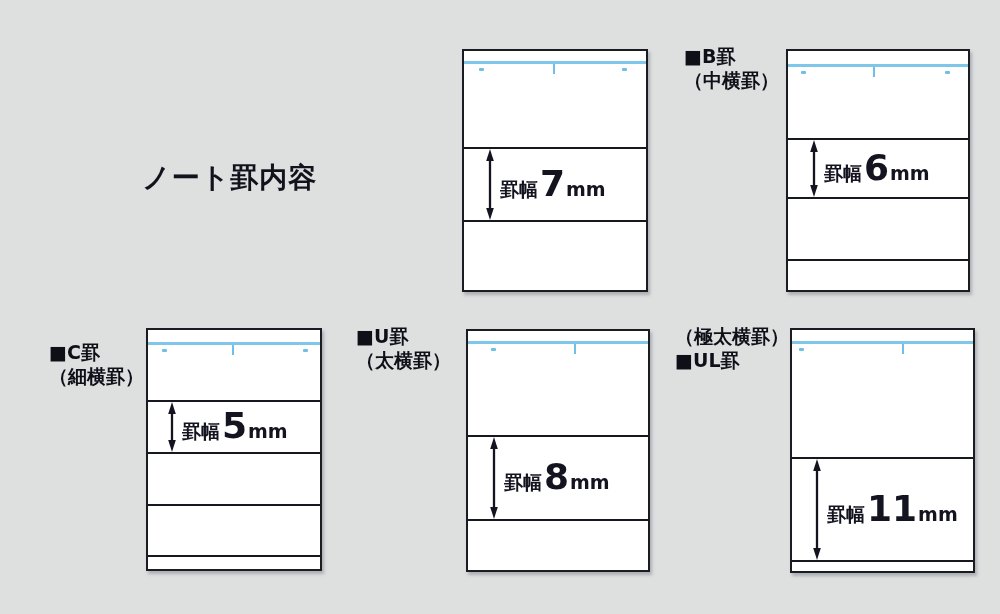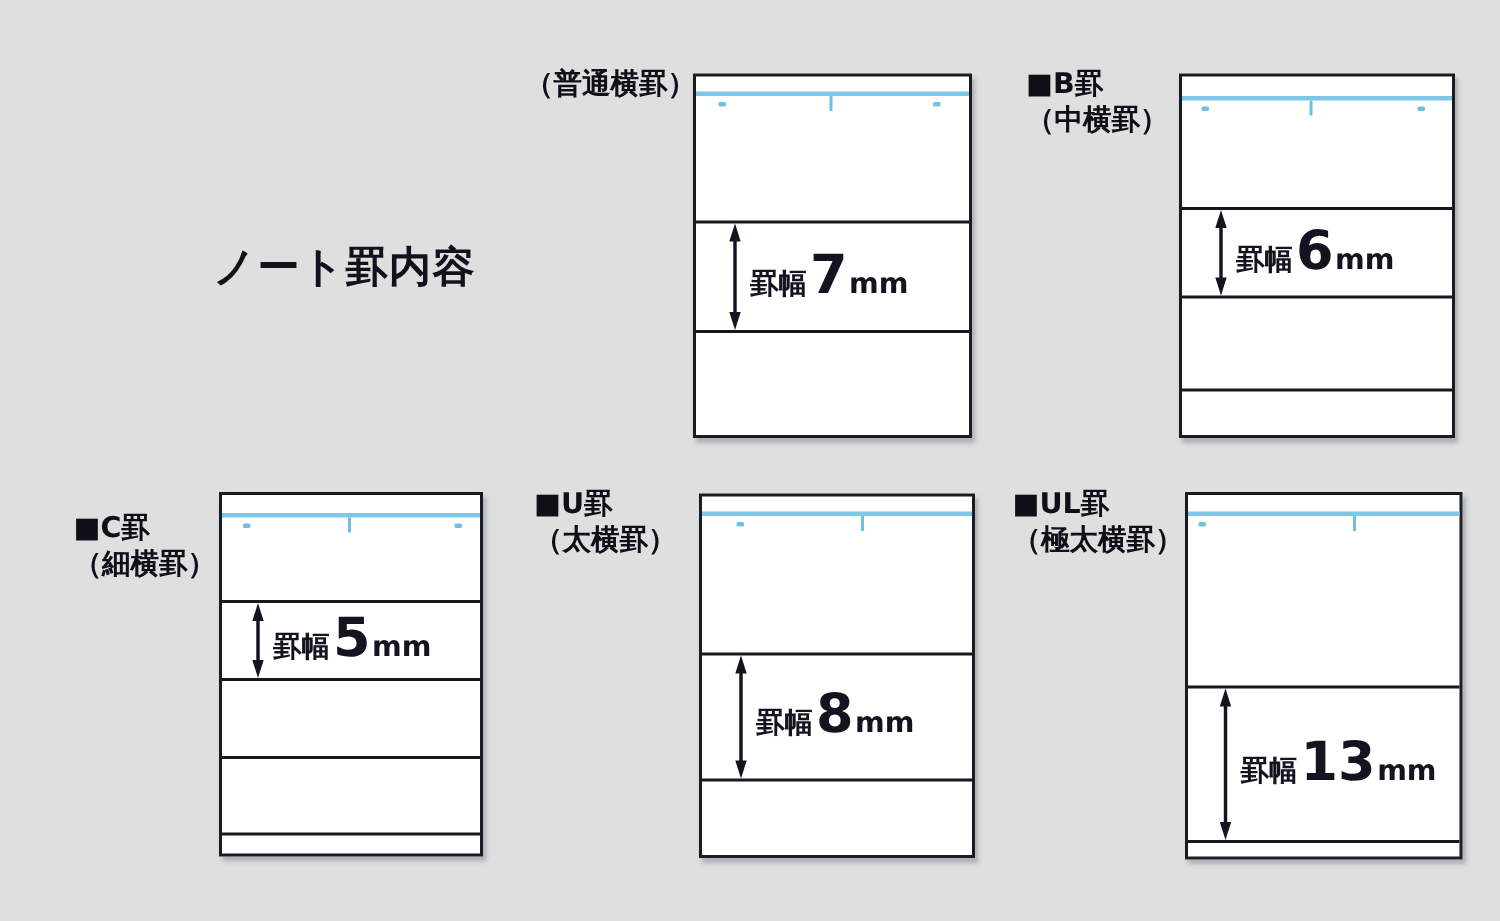--- a/index.html
+++ b/index.html
@@ -67,21 +67,20 @@
 </style>
 </head>
 <body>
 
 <div class="stage">
 
   <div class="title">ノート罫内容</div>
 
   <section class="panel">
     <div class="panel-label" style="left: 350px; top: 44px;">
-      <div>（普通横罫）</div>
     </div>
     <div class="card" style="left: 462px; top: 49px; width: 186px; height: 243px;">
       <div class="measure-label" style="left: 36px; top: 132.5px;">
         <span class="kanji">罫幅</span>
         <span class="num">7</span>
         <span class="unit">mm</span>
       </div>
     <div class="blueline" style="top: 10px;"></div>
         <div class="tick dot" style="left: 8%; top: 17px;"></div>
         <div class="tick bar" style="left: 49%; top: 13px;"></div>
@@ -168,27 +167,27 @@
         <svg class="arrow" style="left:18px;top:106px" width="16" height="82" viewBox="0 0 16 82">
           <line x1="8" y1="6" x2="8" y2="76" stroke="#141420" stroke-width="2.3"></line>
           <polygon points="8,0 4.2,12 11.8,12" fill="#141420"></polygon>
           <polygon points="8,82 4.2,70 11.8,70" fill="#141420"></polygon>
         </svg>
       </div>
   </section>
 
   <section class="panel">
     <div class="panel-label" style="left: 675px; top: 324px;">
+      <div>（極太横罫）</div>
       <div>■UL罫</div>
-      <div>（極太横罫）</div>
     </div>
     <div class="card" style="left: 790px; top: 328px; width: 185px; height: 245px;">
       <div class="measure-label" style="left: 35px; top: 178.5px;">
         <span class="kanji">罫幅</span>
-        <span class="num">13</span>
+        <span class="num">11</span>
         <span class="unit">mm</span>
       </div>
     <div class="blueline" style="top: 11px;"></div>
         <div class="tick dot" style="left: 4%; top: 18px;"></div>
         <div class="tick bar" style="left: 61%; top: 14px;"></div>
         <div class="rule" style="top: 127px;"></div>
         <div class="rule" style="top: 230px;"></div>
         <svg class="arrow" style="left:17px;top:129px" width="16" height="101" viewBox="0 0 16 101">
           <line x1="8" y1="6" x2="8" y2="95" stroke="#141420" stroke-width="2.3"></line>
           <polygon points="8,0 4.2,12 11.8,12" fill="#141420"></polygon>

